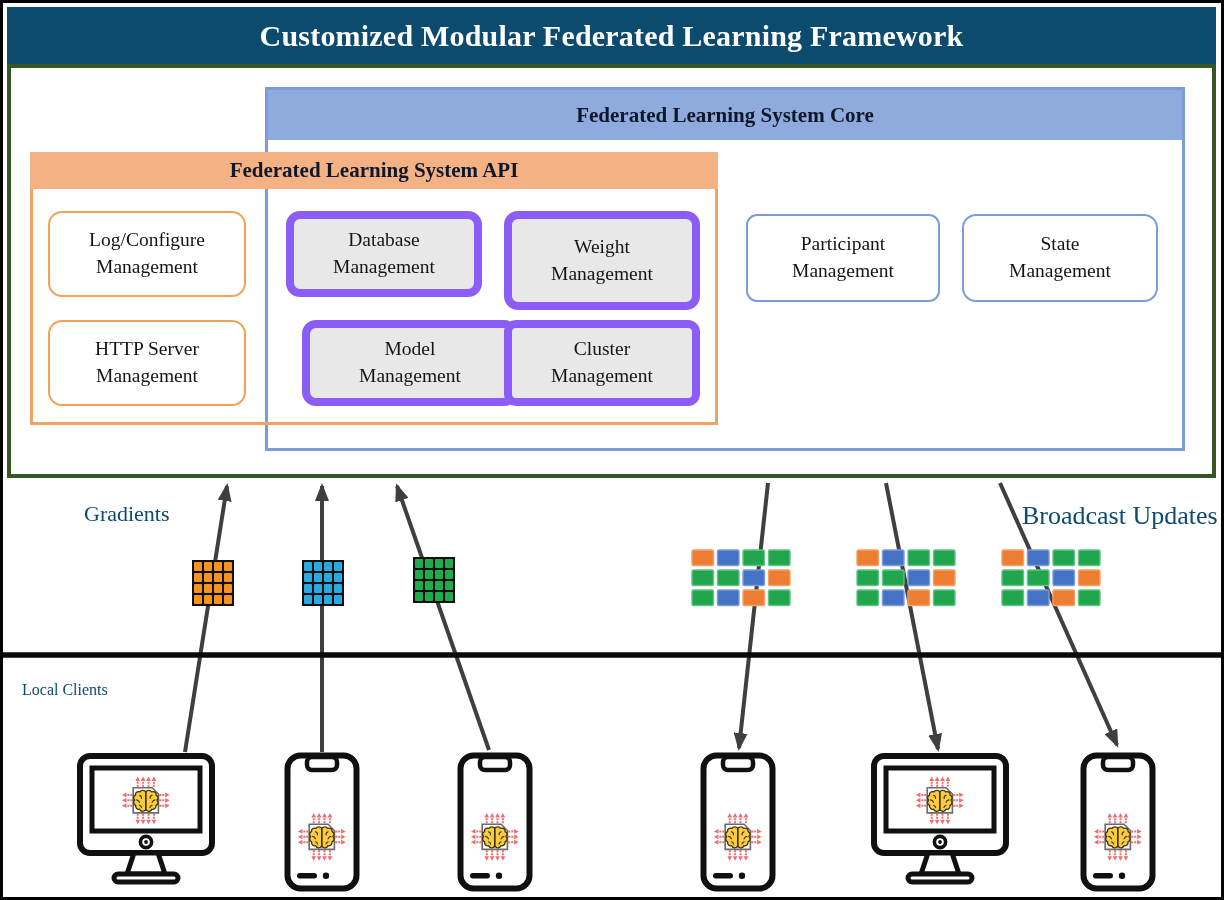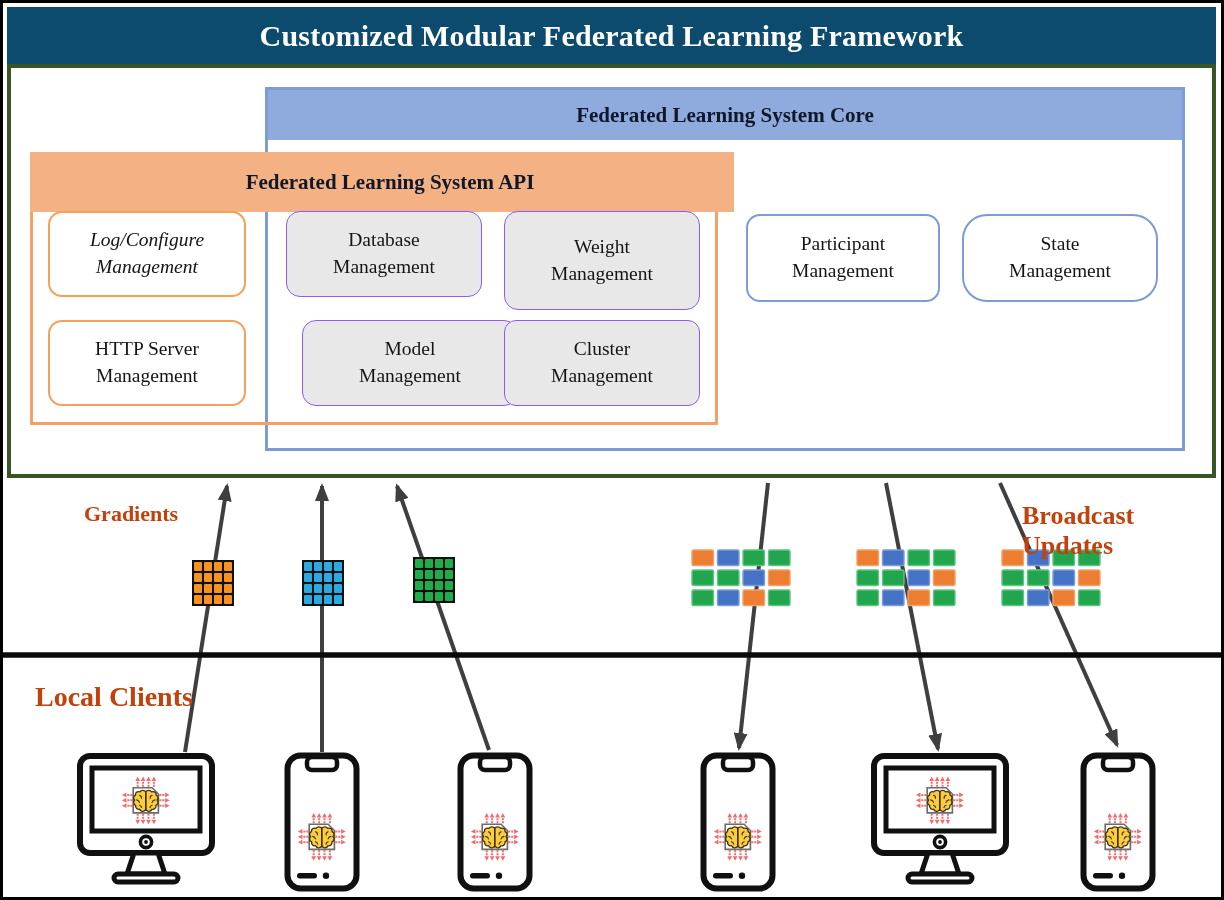--- a/index.html
+++ b/index.html
@@ -19,46 +19,46 @@
   
   #core-box{position:absolute;left:265px;top:87px;width:920px;height:364px;
             border:3px solid #7C9BD7;box-sizing:border-box;background:transparent;z-index:2;}
   #core-header{position:absolute;left:0;top:0;width:100%;height:50px;background:#8FAADC;
                display:flex;align-items:center;justify-content:center;}
   .hdr-text{font-weight:bold;font-size:21px;color:#0f172a;}
 
   
   #api-box{position:absolute;left:30px;top:152px;width:688px;height:273px;
            border:3px solid #F2A265;box-sizing:border-box;background:transparent;z-index:3;}
-  #api-header{position:absolute;left:-3px;top:-3px;width:688px;height:60px;background:#F4B183;
-              display:flex;align-items:center;justify-content:center;padding-left:16px;}
+  #api-header{position:absolute;left:-3px;top:-3px;width:688px;height:37px;background:#F4B183;
+              display:flex;align-items:center;justify-content:center;}
 
   
   .mbox{position:absolute;display:flex;align-items:center;justify-content:center;text-align:center;
         font-size:19.5px;line-height:1.38;color:#141414;border-radius:14px;box-sizing:border-box;
         white-space:pre-line;z-index:4;}
   .mbox.orange{background:#fff;border:2.5px solid #F5A158;}
-  .mbox.gray{background:#E9E8E8;border:1px solid #8b5cf6;}
+  .mbox.gray{background:#E9E8E8;border:8px solid #8b5cf6;}
   .mbox.blue{background:#fff;border:2.5px solid #7C9BD7;}
 
-  #box-log      {left:48px; top:211px;width:198px;height:86px;font-style:italic;}
+  #box-log      {left:48px; top:211px;width:198px;height:86px;}
   #box-database {left:286px;top:211px;width:196px;height:86px;}
   #box-weight   {left:504px;top:211px;width:196px;height:99px;font-family:Liberation Serif, serif;}
   #box-http     {left:48px; top:320px;width:198px;height:86px;}
   #box-model    {left:302px;top:320px;width:216px;height:86px;}
   #box-cluster  {left:504px;top:320px;width:196px;height:86px;border-radius:12px;}
-  #box-participant{left:746px;top:214px;width:194px;height:88px;}
-  #box-state    {left:962px;top:214px;width:196px;height:88px;border-radius:25px;}
+  #box-participant{left:746px;top:214px;width:194px;height:88px;border-radius:11px;}
+  #box-state    {left:962px;top:214px;width:196px;height:88px;}
   #box-aggregate{left:746px;top:320px;width:412px;height:86px;}
 
   
-  .band-label{position:absolute;font-weight:bold;color:#c2410c;z-index:6;}
+  .band-label{position:absolute;font-weight:normal;color:#0c4a6e;z-index:6;}
   #gradients-label{left:84px;top:501px;font-size:22px;}
   #broadcast-label{left:1022px;top:501px;font-size:26px;}
-  #local-clients-label{left:35px;top:681px;font-size:28px;}
+  #local-clients-label{left:22px;top:681px;font-size:16px;}
 
   #overlay{position:absolute;left:0;top:0;width:1224px;height:900px;z-index:5;pointer-events:none;}
 </style>
 </head>
 <body>
 
 <div id="page">
 
   <div id="title-bar">
     <div class="t">Customized Modular Federated Learning Framework</div>

